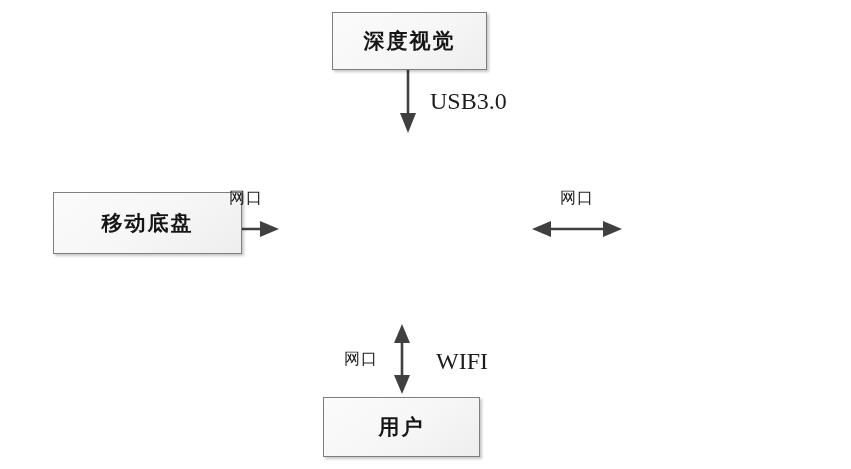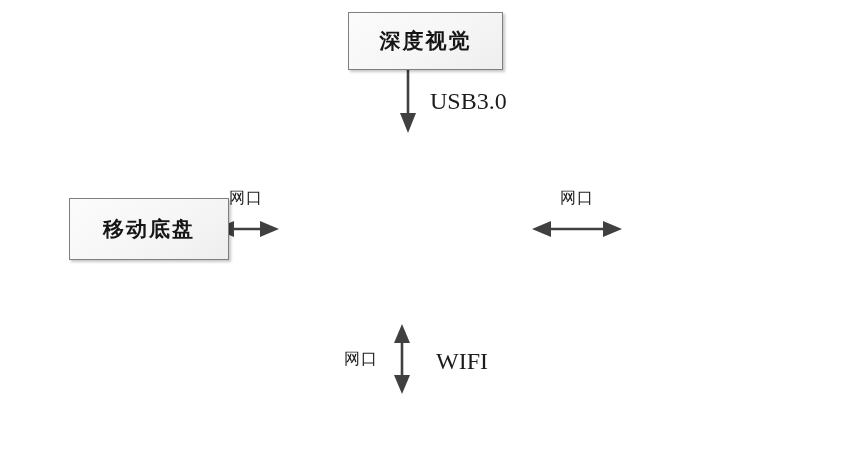--- a/index.html
+++ b/index.html
@@ -25,33 +25,32 @@
   .node {
     position: absolute;
     box-sizing: border-box;
     border: 1.5px solid #7f7f7f;
     background: linear-gradient(145deg, #fbfbfb 0%, #f6f6f6 55%, #eeeeee 100%);
     box-shadow: 1.5px 1.5px 2.5px rgba(0,0,0,0.22);
     display: flex;
     align-items: center;
     justify-content: center;
     color: #161616;
-    margin-left: 16px;
   }
   .node-small {
     font-size: 21px;
     font-weight: bold;
     letter-spacing: 2px;
   }
   .node-depth-vision   { left: 332px; top: 12px;  width: 155px; height: 58px; }
   .node-main-control   { left: 280px; top: 135px; width: 250px; height: 186px;
                          font-size: 31px; font-weight: normal; letter-spacing: 3px;
                          border-width: 2px;
                          background: linear-gradient(145deg, #fdfdfd 0%, #f9f9f9 60%, #f1f1f1 100%); }
-  .node-mobile-chassis { left: 53px;  top: 198px; width: 160px; height: 62px; }
+  .node-mobile-chassis { left: 53px;  top: 192px; width: 189px; height: 62px; }
   .node-robot-arm      { left: 624px; top: 197px; width: 160px; height: 62px; }
   .node-user           { left: 323px; top: 397px; width: 157px; height: 60px; }
   .edge-label {
     position: absolute;
     color: #1c1c1c;
     white-space: nowrap;
   }
   .label-cn { font-size: 16px; letter-spacing: 1px; }
   .label-en { font-size: 24px; }
   .label-usb         { left: 430px; top: 88px; }
@@ -96,20 +95,23 @@
   <div class="node node-small node-depth-vision">
     <span>深度视觉</span>
   </div>
 
 
   <div class="node node-small node-mobile-chassis">
     <span>移动底盘</span>
   </div>
 
 
+  <div class="node node-small node-user">
+    <span>用户</span>
+  </div>
 
   <span class="edge-label label-en label-usb">USB3.0</span>
   <span class="edge-label label-cn label-net-left">网口</span>
   <span class="edge-label label-cn label-net-right">网口</span>
   <span class="edge-label label-cn label-net-bottom">网口</span>
   <span class="edge-label label-en label-wifi">WIFI</span>
 
 </div>
 
 </body></html>

